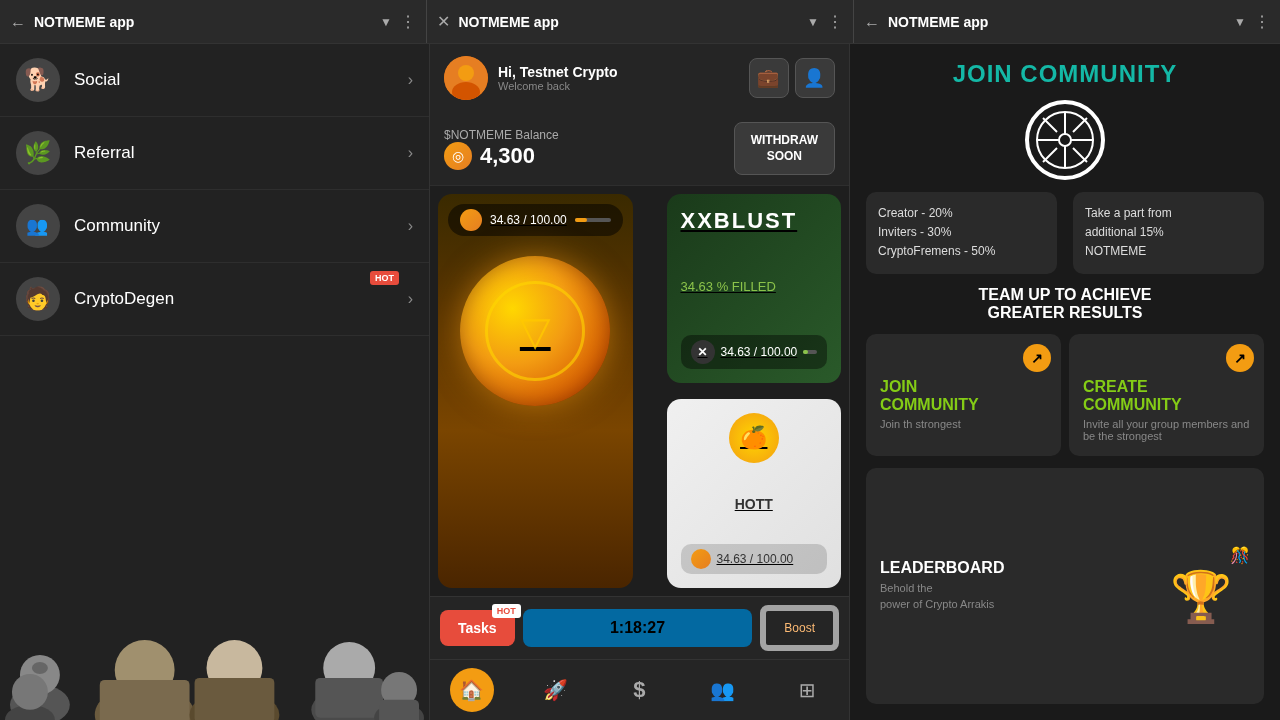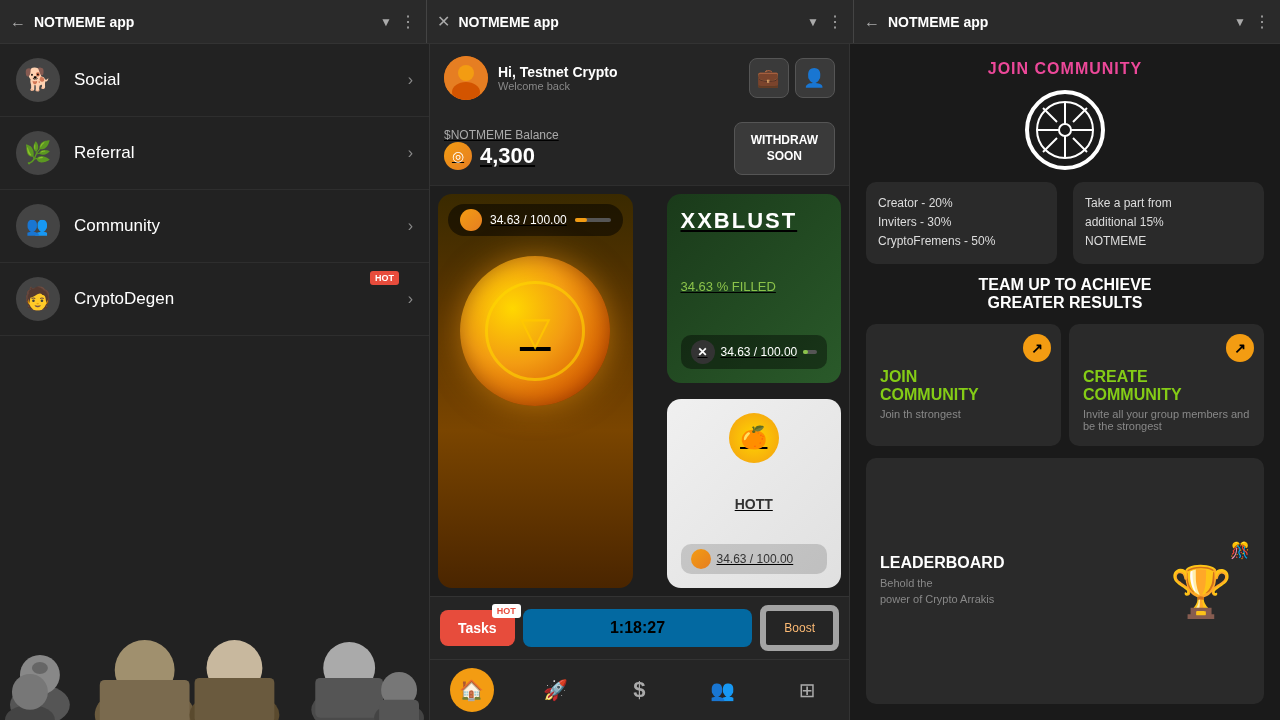--- a/index.html
+++ b/index.html
@@ -160,21 +160,21 @@
 
     
     .balance-row {
       display: flex;
       align-items: center;
       padding: 10px 14px;
       gap: 14px;
       background: #252525;
       border-bottom: 1px solid #2e2e2e;
     }
-    .balance-info { flex: 1; text-decoration: underline; }
+    .balance-info { flex: 1; }
     .balance-label { color: #aaa; font-size: 12px; }
     .balance-amount {
       display: flex;
       align-items: center;
       gap: 8px;
     }
     .coin-icon {
       width: 28px;
       height: 28px;
       border-radius: 50%;
@@ -417,22 +417,22 @@
     
     .right-panel {
       flex: 1;
       background: #1a1a1a;
       padding: 16px;
       display: flex;
       flex-direction: column;
       gap: 12px;
     }
     .join-title {
-      color: #ec4899;
-      font-size: 16px;
+      color: #14b8a6;
+      font-size: 24px;
       font-weight: bold;
       text-align: center;
       letter-spacing: 1px;
     }
 
     .wheel-icon {
       width: 80px;
       height: 80px;
       border-radius: 50%;
       border: 4px solid #fff;

